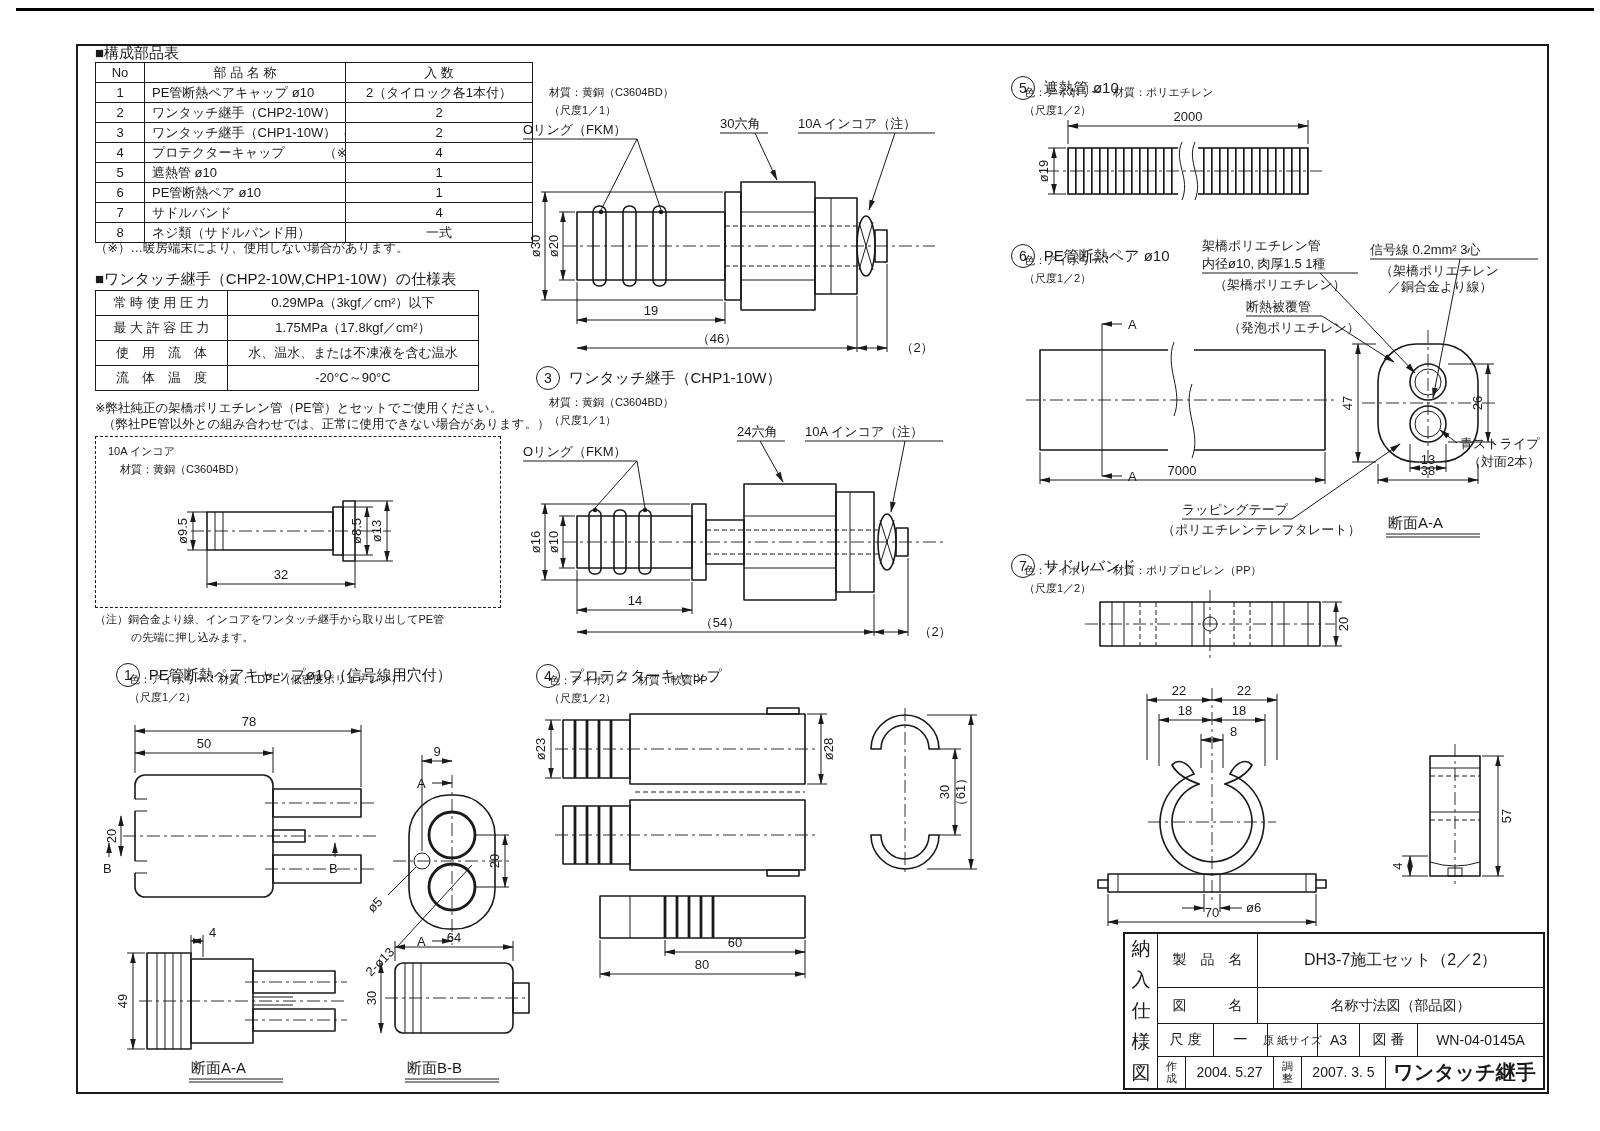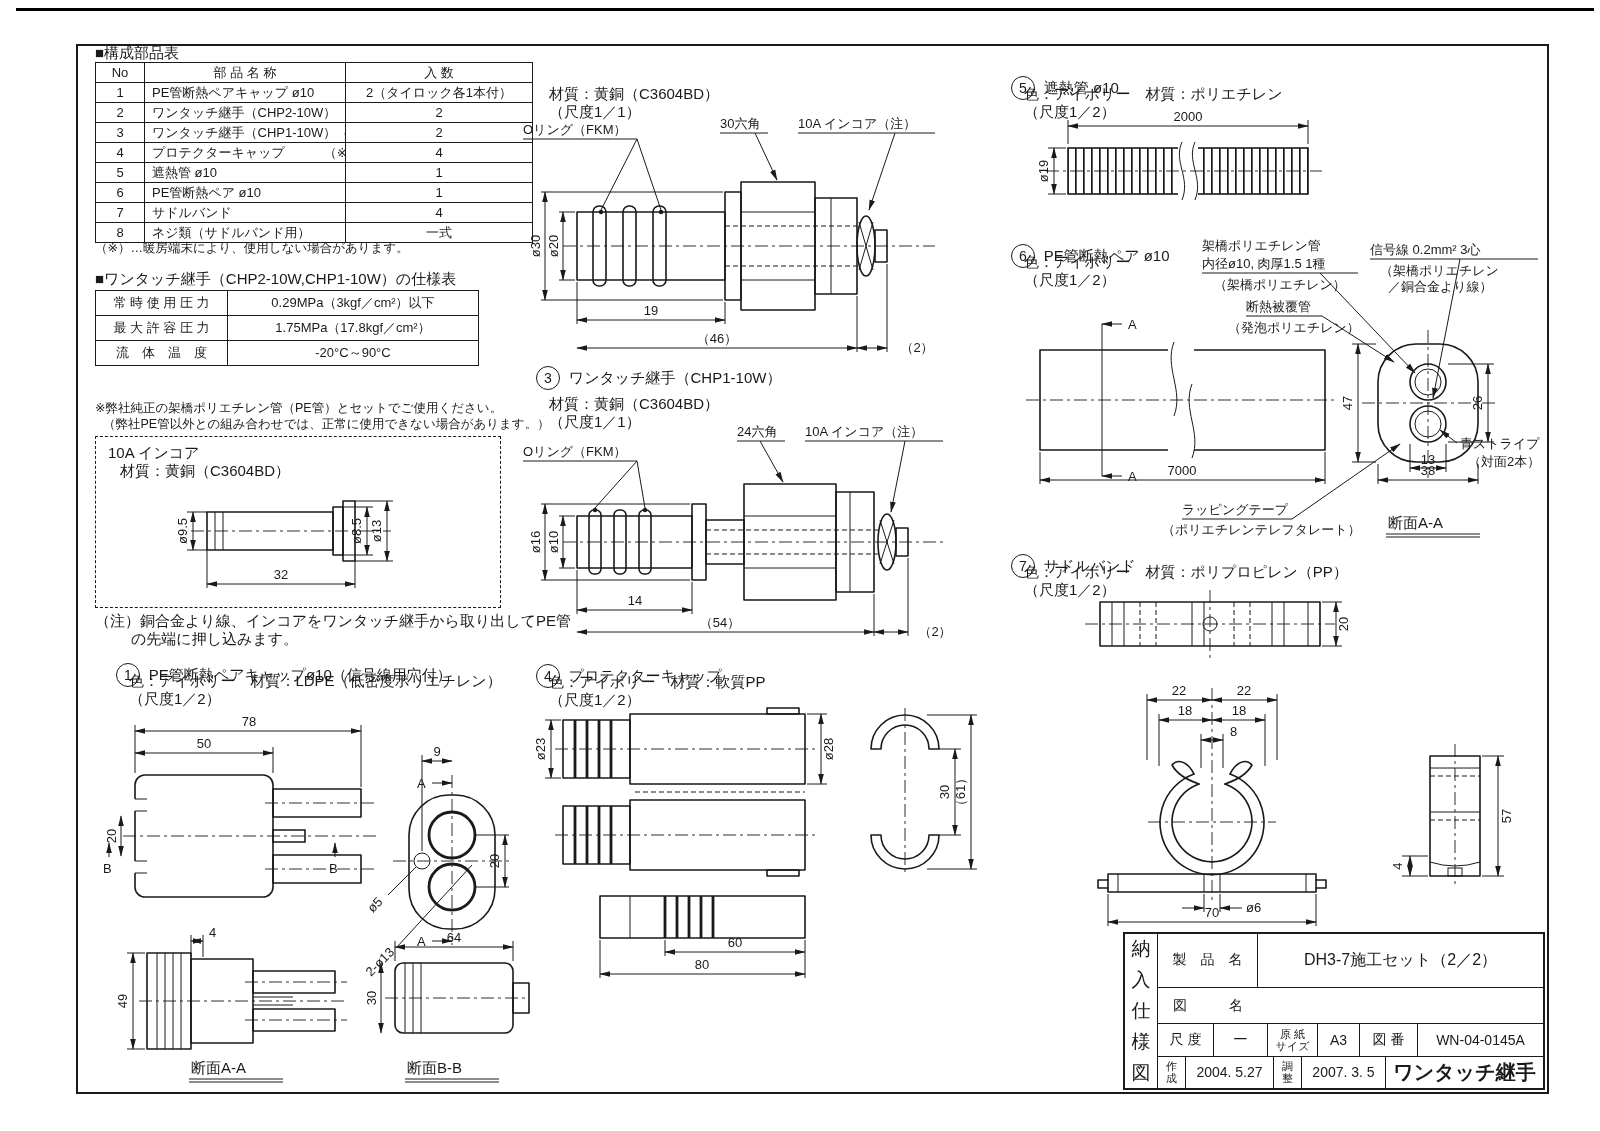--- a/index.html
+++ b/index.html
@@ -2,21 +2,21 @@
 <html><head>
 <meta charset="utf-8">
 <style>
   html,body{margin:0;padding:0;background:#fff;}
   .page{position:relative;width:1600px;height:1131px;background:#ffffff;
         font-family:"Liberation Sans","DejaVu Sans",sans-serif;color:#1a1a1a;overflow:hidden;}
   .abs{position:absolute;white-space:pre;}
   .topedge{position:absolute;left:16px;top:8px;width:1578px;height:3px;background:#000;}
   .frame{position:absolute;left:76px;top:44px;width:1469px;height:1046px;border:2px solid #1a1a1a;}
   .t15{font-size:15px;}
-  .t13{font-size:15px;}
+  .t13{font-size:11px;}
   .t12{font-size:12.5px;}
   table.dt{position:absolute;border-collapse:collapse;table-layout:fixed;font-size:13px;}
   table.dt td,table.dt th{border:1.6px solid #1a1a1a;padding:0 4px;height:19px;font-weight:normal;
       overflow:hidden;white-space:pre;}
   table.dt .c{text-align:center;}
   table.dt .l{text-align:left;padding-left:7px;}
   .incorebox{position:absolute;border:1.6px dashed #1a1a1a;}
   .circ{display:inline-block;width:22px;height:22px;border:1.6px solid #1a1a1a;border-radius:50%;
         text-align:center;line-height:22px;font-size:14px;vertical-align:middle;}
   .stitle{font-size:15px;margin-left:9px;vertical-align:middle;}
@@ -113,20 +113,24 @@
   <div class="abs t15" style="left:95px;top:270px">■ワンタッチ継手（CHP2-10W,CHP1-10W）の仕様表</div>
   <table class="dt" style="left:95px;top:290px;width:365px">
     <tbody>
         <tr>
           <td class="c" style="width:123px;height:24px">常 時 使 用 圧 力</td>
           <td class="c" style="width:242px">0.29MPa（3kgf／cm²）以下</td>
         </tr>
     <tr>
           <td class="c" style="height:24px">最 大 許 容 圧 力</td>
           <td class="c">1.75MPa（17.8kgf／cm²）</td>
+        </tr>
+    <tr>
+          <td class="c" style="height:24px">使　用　流　体</td>
+          <td class="c">水、温水、または不凍液を含む温水</td>
         </tr>
     <tr>
           <td class="c" style="height:24px">流　体　温　度</td>
           <td class="c">-20°C～90°C</td>
         </tr>
   </tbody>
     </table>
   <div class="abs t12" style="left:95px;top:400px">※弊社純正の架橋ポリエチレン管（PE管）とセットでご使用ください。</div>
   <div class="abs t12" style="left:103px;top:416px">（弊社PE管以外との組み合わせでは、正常に使用できない場合があります。）</div>
 
@@ -656,25 +660,26 @@
       <div>様</div>
       <div>図</div>
     </div>
     <div class="tb-main">
       <div class="tb-row" style="height:54px">
         <div class="tb-cell" style="width:100px">製　品　名</div>
         <div class="tb-cell" style="flex:1;font-size:16px">DH3-7施工セット（2／2）</div>
       </div>
       <div class="tb-row" style="height:36px">
         <div class="tb-cell" style="width:100px">図　　　名</div>
+        <div class="tb-cell" style="flex:1">名称寸法図（部品図）</div>
       </div>
       <div class="tb-row" style="height:32px">
         <div class="tb-cell" style="width:56px">尺 度</div>
         <div class="tb-cell" style="width:54px">一</div>
-        <div class="tb-cell small2" style="width:50px;flex-direction:column">
+        <div class="tb-cell small2" style="width:50px;flex-direction:row">
           <div>原 紙</div>
           <div>サイズ</div>
         </div>
         <div class="tb-cell" style="width:42px">A3</div>
         <div class="tb-cell" style="width:58px">図 番</div>
         <div class="tb-cell" style="flex:1">WN-04-0145A</div>
       </div>
       <div class="tb-row" style="height:32px">
         <div class="tb-cell small2" style="width:28px;flex-direction:column">
           <div>作</div>

